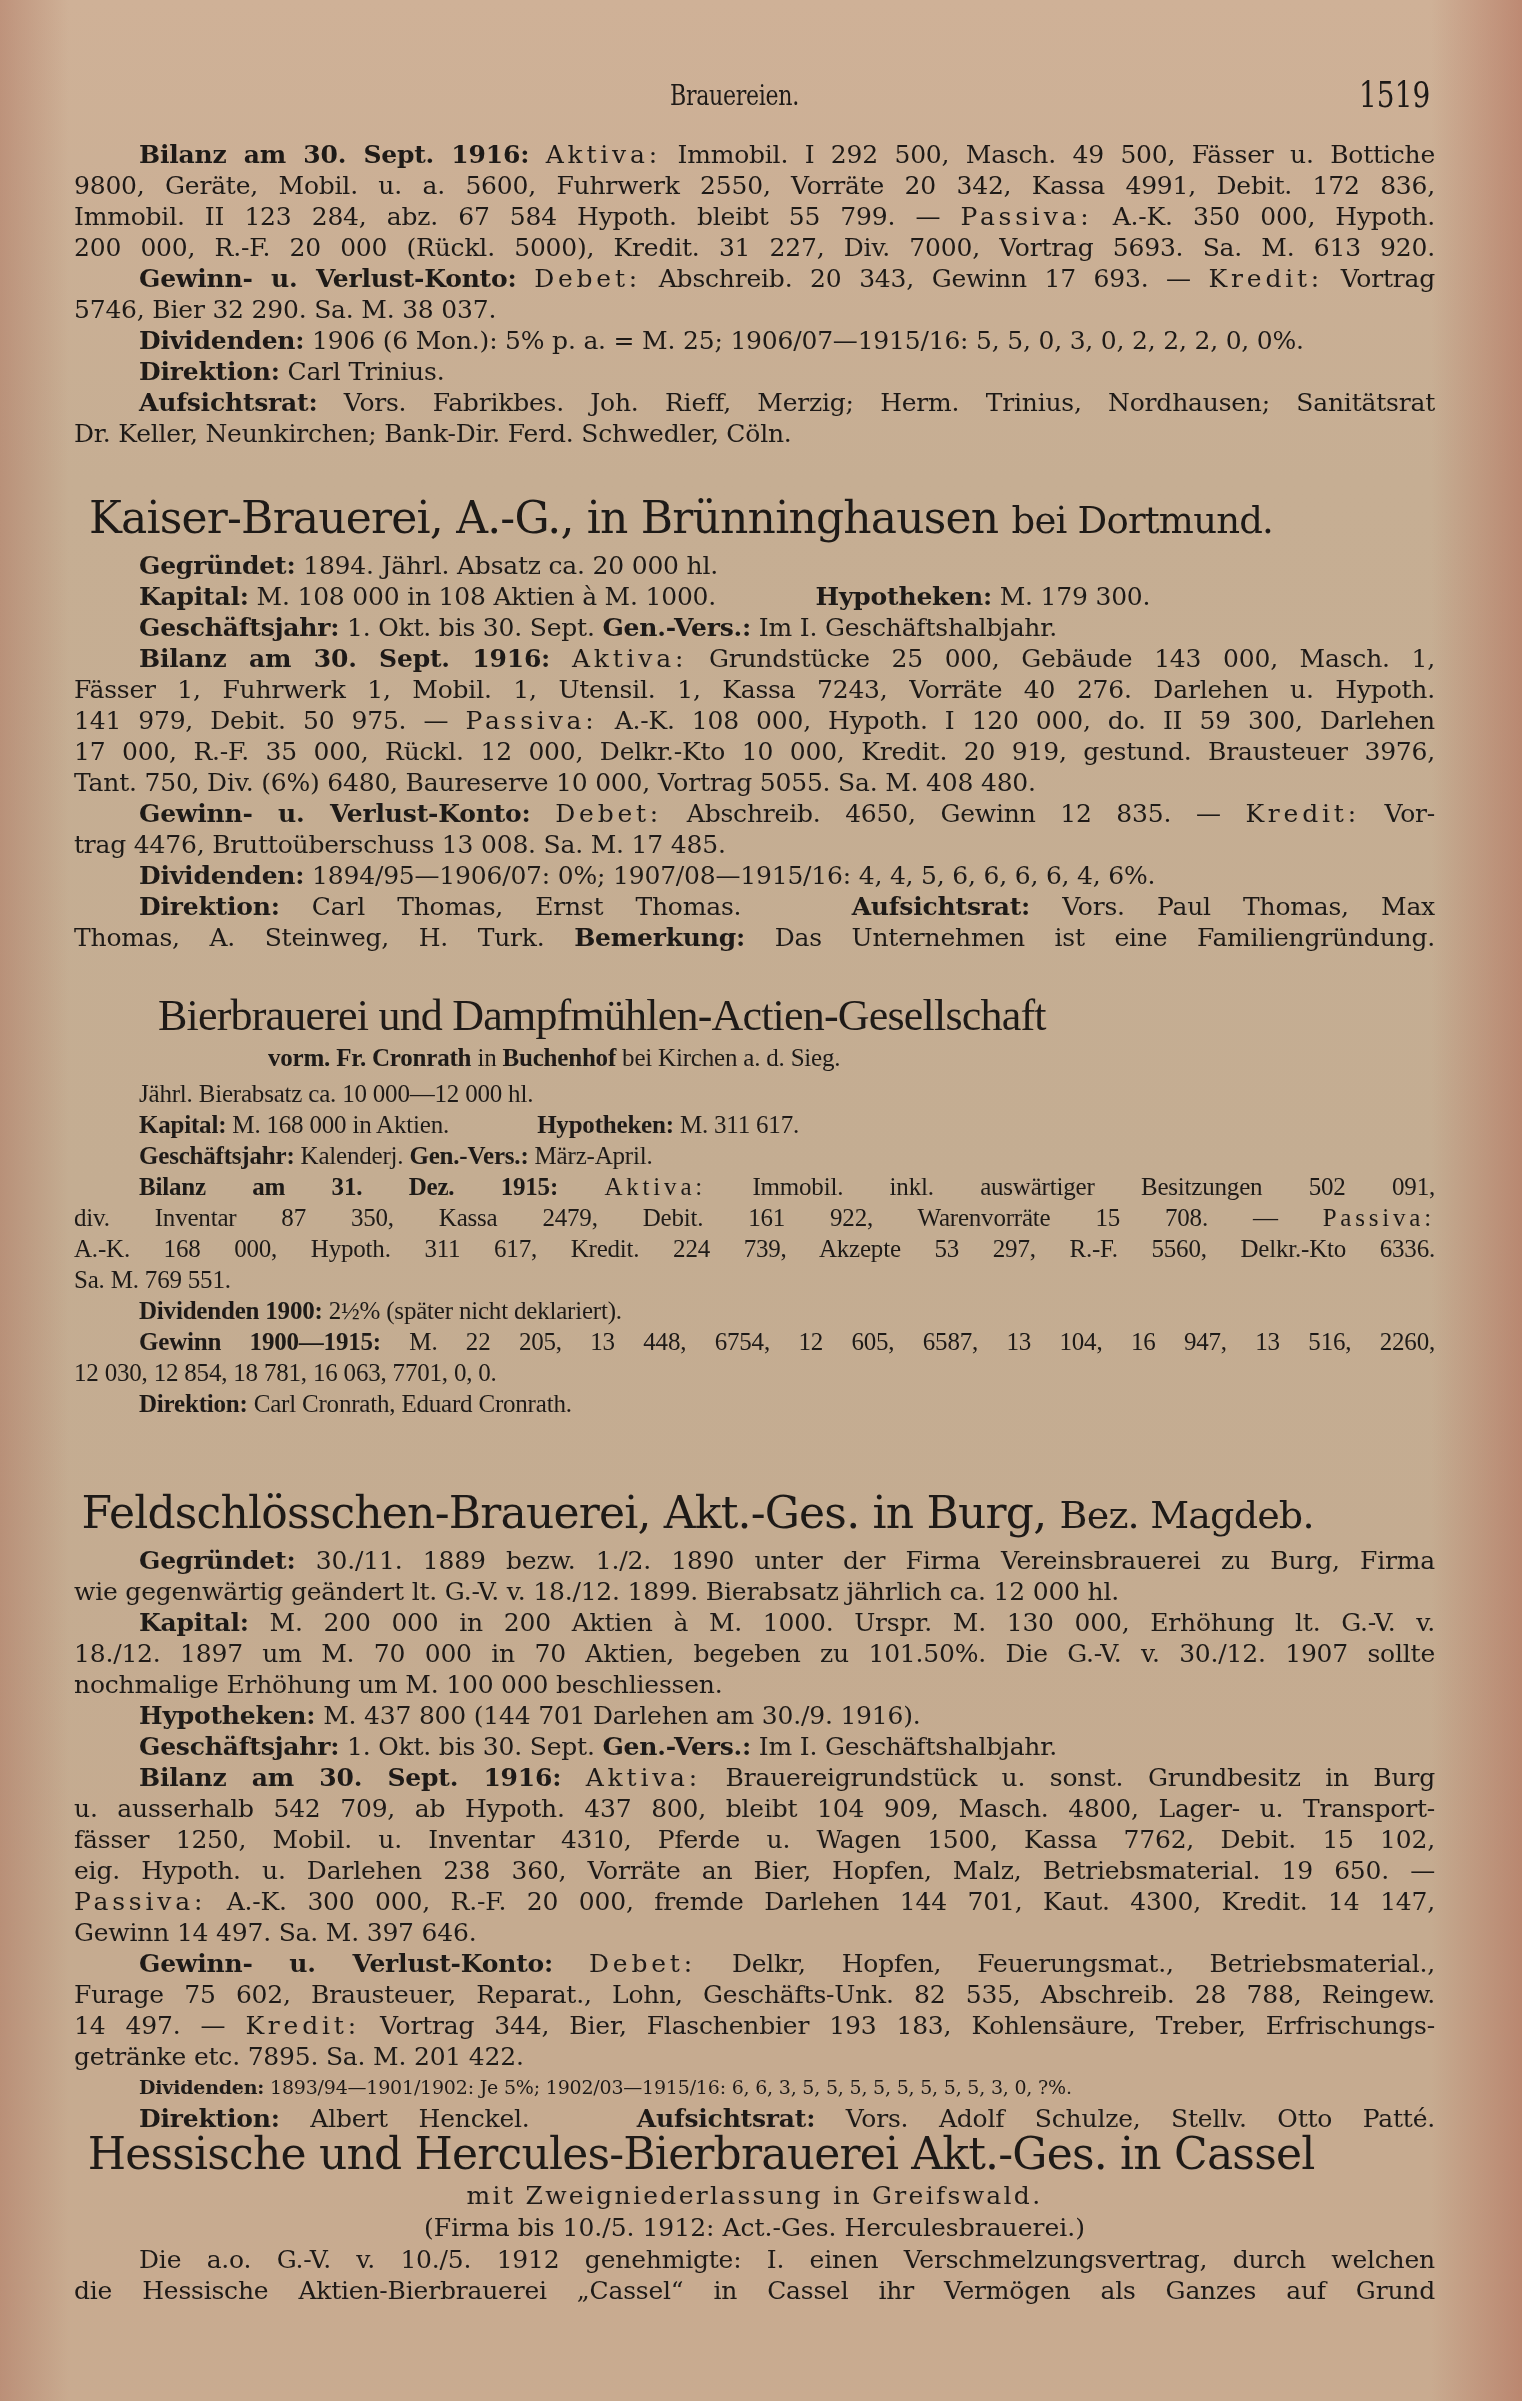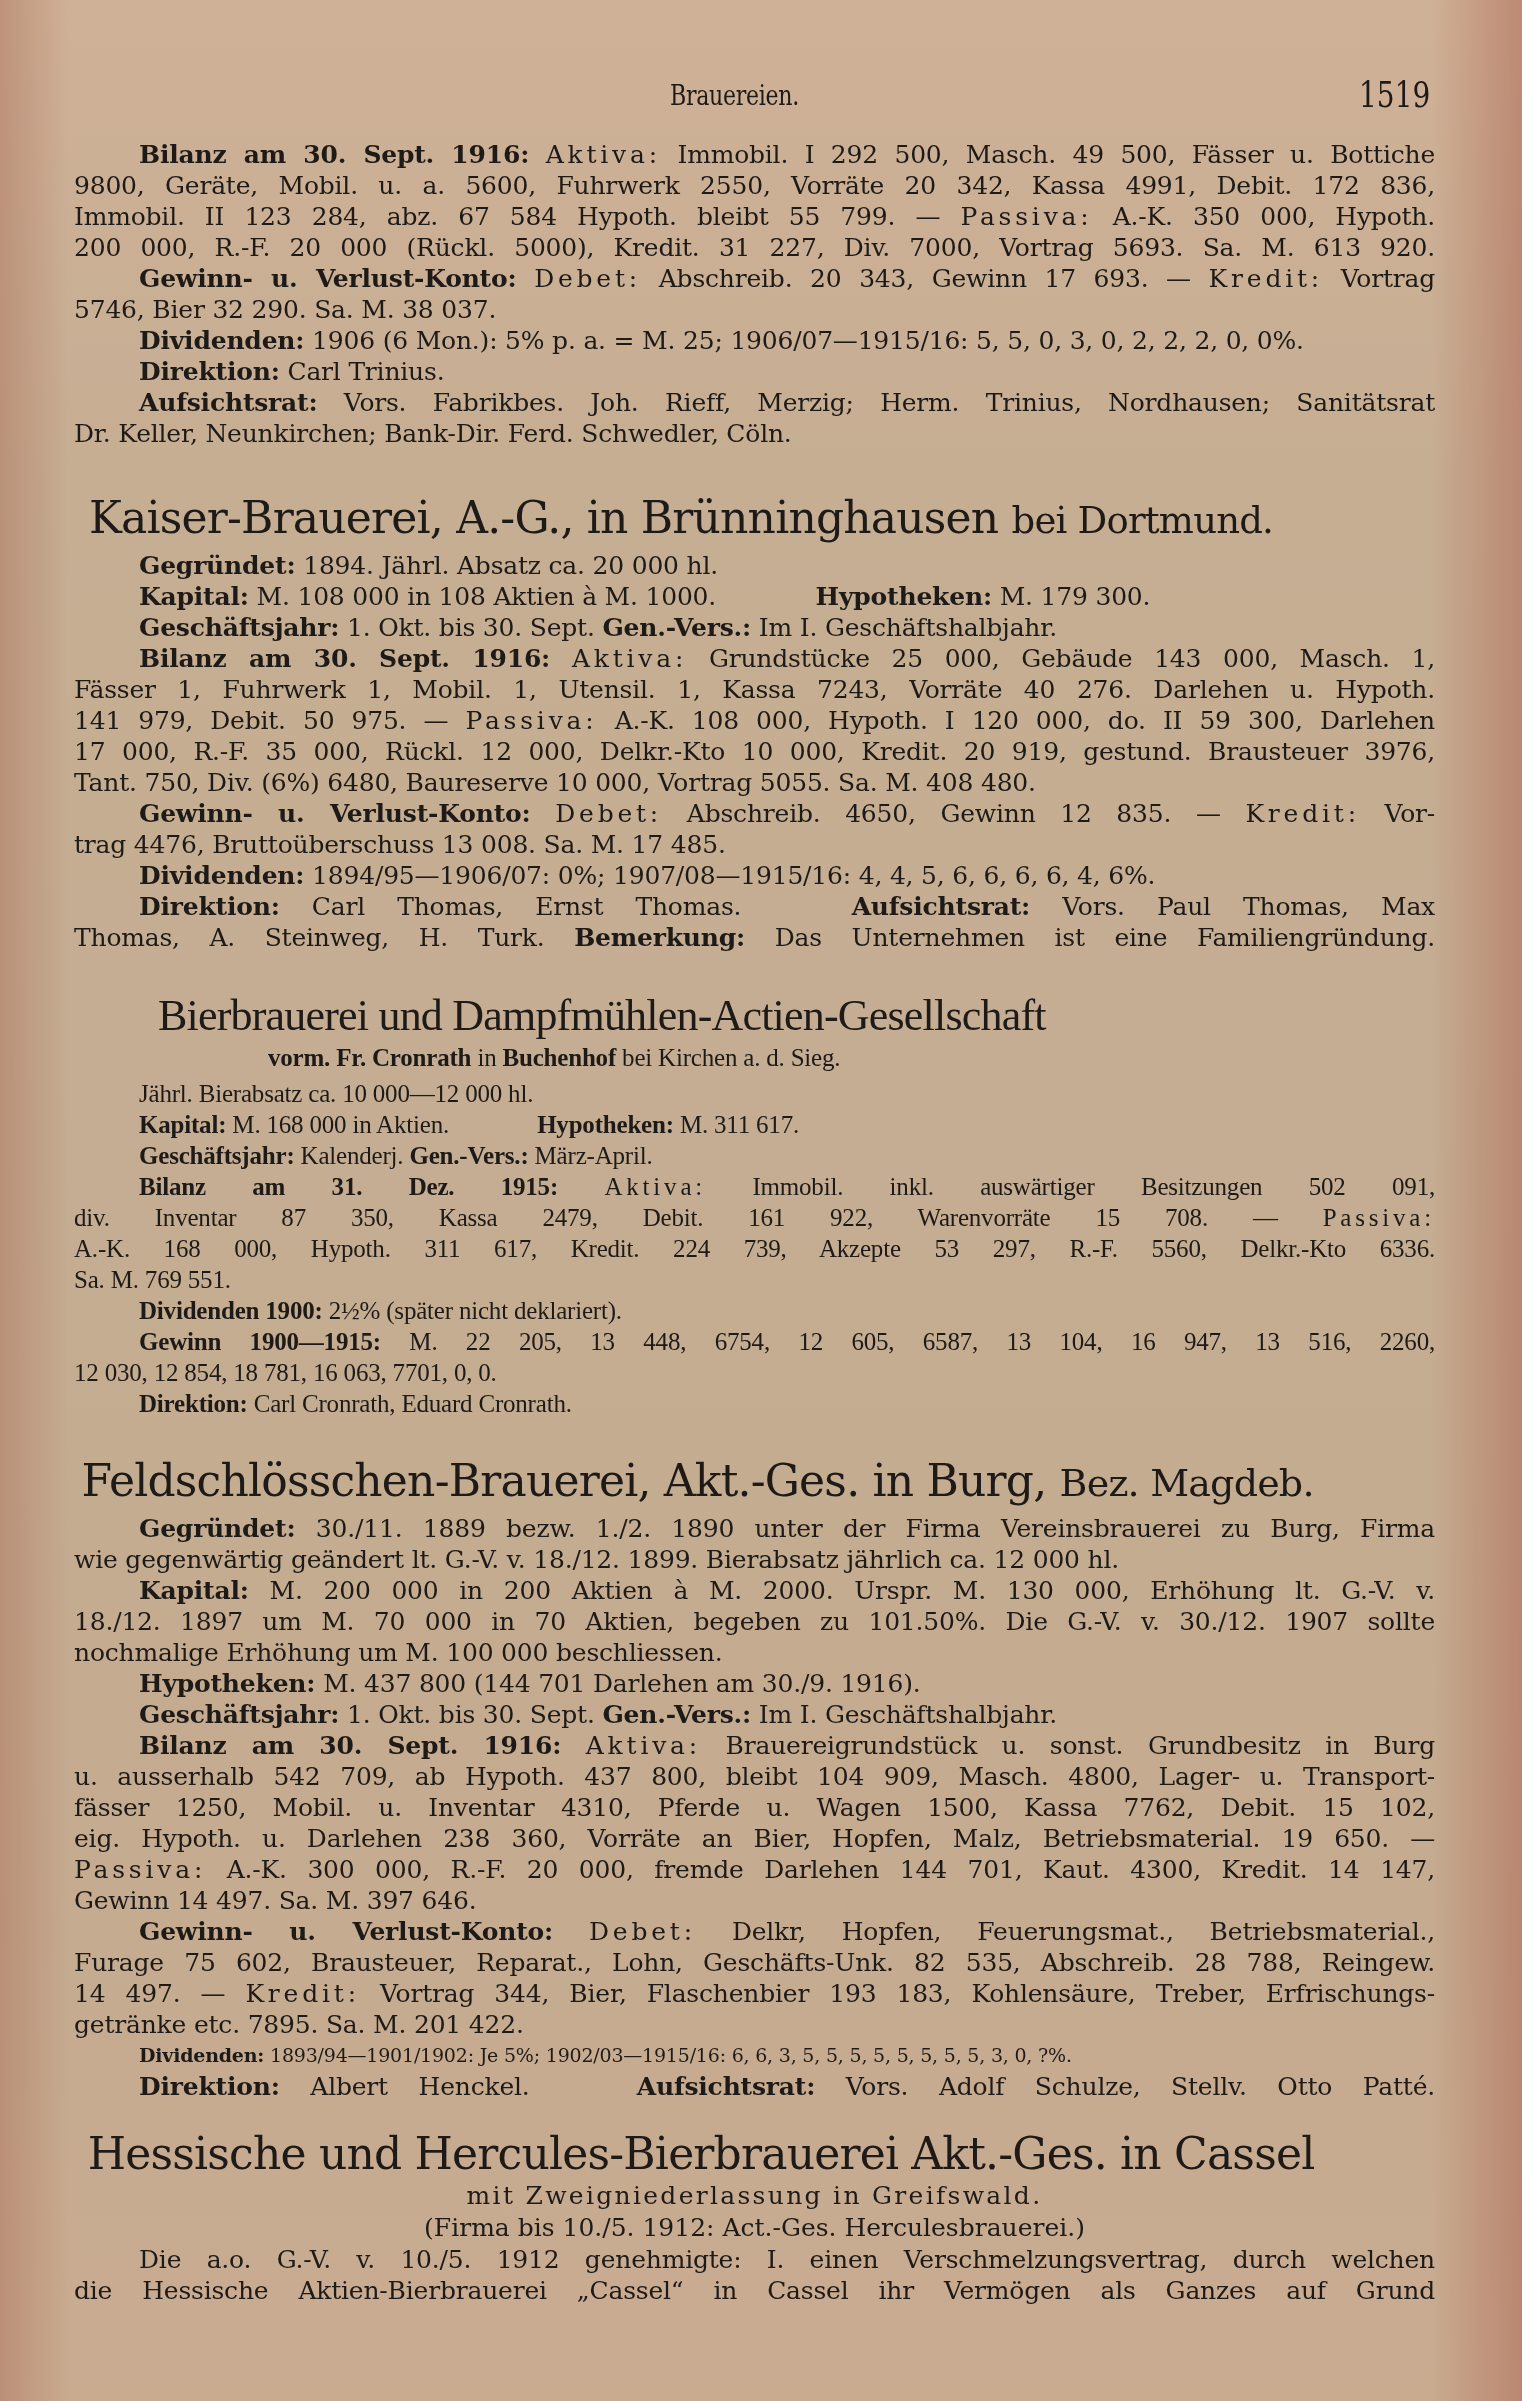--- a/index.html
+++ b/index.html
@@ -187,33 +187,33 @@
       <span>M. 22 205, 13 448, 6754, 12 605, 6587, 13 104, 16 947, 13 516, 2260,</span>
     </div>
     <div class="line">12 030, 12 854, 18 781, 16 063, 7701, 0, 0.</div>
     <div class="line indent">
       <span class="b">Direktion:</span>
       <span>Carl Cronrath, Eduard Cronrath.</span>
     </div>
   </div>
 
   <div class="section" style="top:1454px;">
-    <div class="heading" style="padding-left:7.6px;">
+    <div class="heading" style="padding-left:7.6px;margin-top:32px;">
       <span>Feldschlösschen-Brauerei, Akt.-Ges. in Burg,</span>
       <span style="font-size:38px;">Bez. Magdeb.</span>
     </div>
     <div style="height:6px;"></div>
     <div class="line justify indent" style="">
       <span class="b">Gegründet:</span>
       <span>30./11. 1889 bezw. 1./2. 1890 unter der Firma Vereinsbrauerei zu Burg, Firma</span>
     </div>
     <div class="line">wie gegenwärtig geändert lt. G.-V. v. 18./12. 1899. Bierabsatz jährlich ca. 12 000 hl.</div>
     <div class="line justify indent" style="">
       <span class="b">Kapital:</span>
-      <span>M. 200 000 in 200 Aktien à M. 2000. Urspr. M. 130 000, Erhöhung lt. G.-V. v.</span>
+      <span>M. 200 000 in 200 Aktien à M. 1000. Urspr. M. 130 000, Erhöhung lt. G.-V. v.</span>
     </div>
     <div class="line justify" style="">18./12. 1897 um M. 70 000 in 70 Aktien, begeben zu 101.50%. Die G.-V. v. 30./12. 1907 sollte</div>
     <div class="line">nochmalige Erhöhung um M. 100 000 beschliessen.</div>
     <div class="line indent">
       <span class="b">Hypotheken:</span>
       <span>M. 437 800 (144 701 Darlehen am 30./9. 1916).</span>
     </div>
     <div class="line indent">
       <span class="b">Geschäftsjahr:</span>
       <span>1. Okt. bis 30. Sept.</span>

